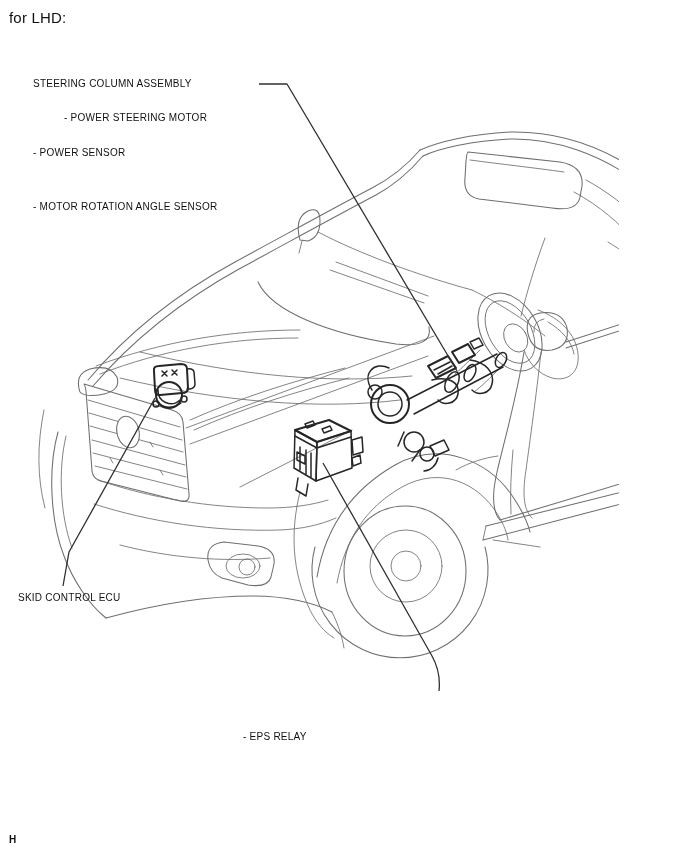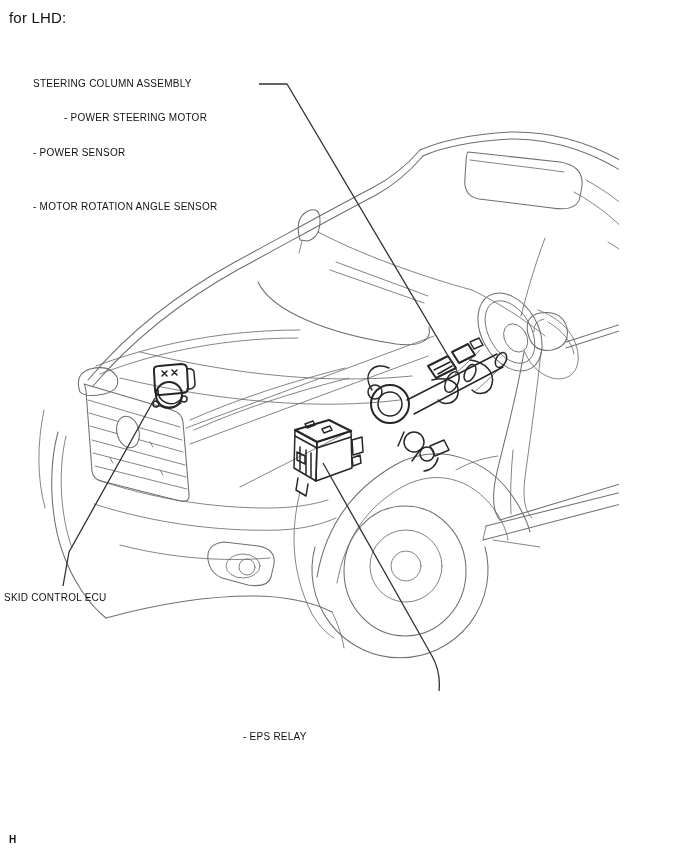--- a/index.html
+++ b/index.html
@@ -12,21 +12,21 @@
   html,body{margin:0;padding:0;background:var(--bg);}
   body{font-family:"Liberation Sans", sans-serif;color:var(--text);}
   .page{position:relative;width:619px;height:855px;background:var(--bg);overflow:hidden;}
   .variant-label{position:absolute;left:9px;top:9px;font-size:15px;letter-spacing:.2px;}
   .page-marker{position:absolute;left:9px;top:834px;font-size:10px;font-weight:bold;}
   .callout{position:absolute;font-size:10px;letter-spacing:.25px;white-space:nowrap;line-height:14px;}
   .co-steering-title{left:33px;top:77px;}
   .co-steering-sub0{left:33px;top:111px;margin-left:31px;}
   .co-steering-sub1{left:33px;top:146px;}
   .co-steering-sub2{left:33px;top:180px;margin-top:20px;}
-  .co-skid-title{left:4px;top:591px;}
+  .co-skid-title{left:18px;top:591px;}
   .co-junction-title{left:243px;top:695px;}
   .co-junction-sub0{left:243px;top:730px;}
   svg{position:absolute;left:0;top:0;}
   .carline{fill:none;stroke:var(--car-line);stroke-width:1.05;stroke-linecap:round;stroke-linejoin:round;}
   .carline-thin{fill:none;stroke:var(--car-line);stroke-width:.85;stroke-linecap:round;stroke-linejoin:round;}
   .part{fill:none;stroke:var(--component-line);stroke-width:1.5;stroke-linecap:round;stroke-linejoin:round;}
   .part-bold{fill:none;stroke:var(--component-line);stroke-width:2;stroke-linecap:round;stroke-linejoin:round;}
   .leader{fill:none;stroke:var(--leader-line);stroke-width:1.3;stroke-linejoin:round;}
   .emblem{fill:#ffffff;stroke:var(--car-line);stroke-width:1.05;}
 </style>

